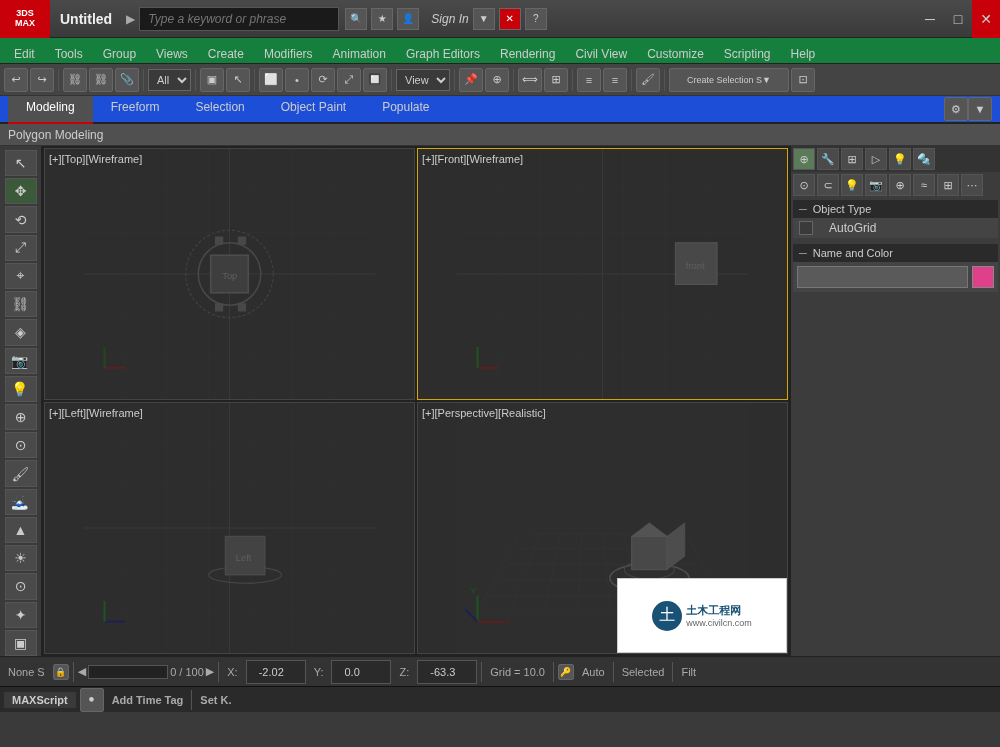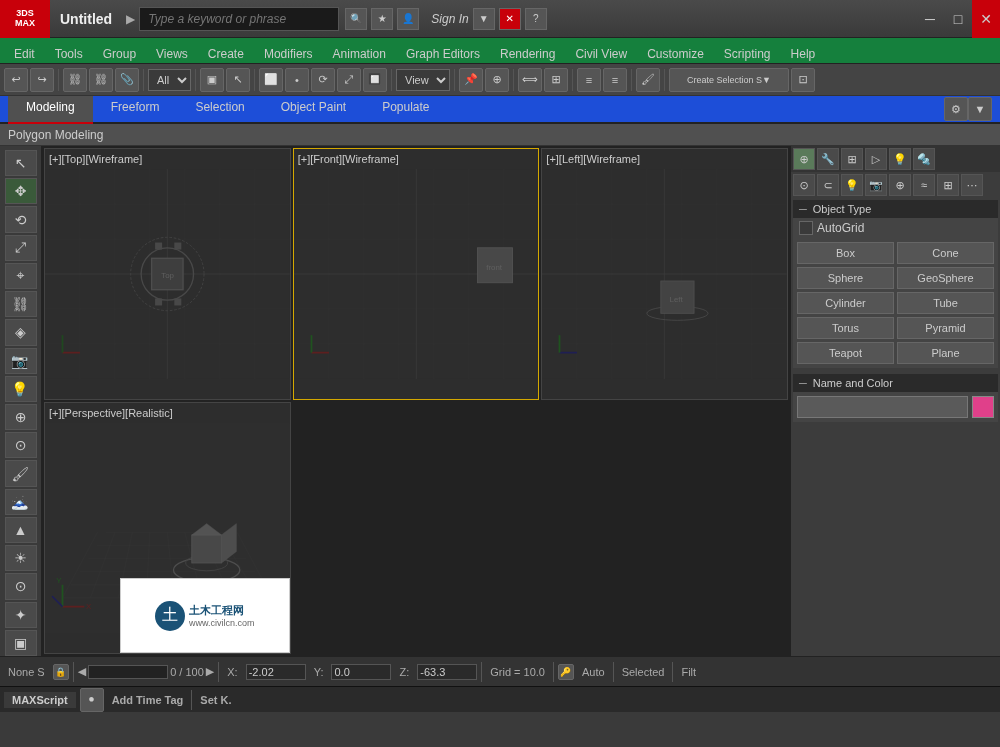--- a/index.html
+++ b/index.html
@@ -68,55 +68,55 @@
     #main { display: flex; height: calc(747px - 38px - 26px - 32px - 28px - 22px - 30px - 26px); }
 
     
     #left-toolbar {
       width: 42px; background: #3a3a3a; border-right: 1px solid #222;
       display: flex; flex-direction: column; align-items: center; padding-top: 4px; gap: 2px;
     }
     .lt-btn { width: 32px; height: 32px; background: #4a4a4a; border: 1px solid #555; display:flex; align-items:center; justify-content:center; font-size:14px; color:#ccc; cursor:pointer; }
 
     
-    #viewports { flex: 1; display: grid; grid-template-columns: 1fr 1fr 1fr; grid-template-rows: 1fr 1fr; gap: 2px; background: #222; padding: 2px; }
+    #viewports { flex: 1; display: grid; grid-template-columns: 1fr 1fr; grid-template-rows: 1fr 1fr; gap: 2px; background: #222; padding: 2px; }
     .viewport { background: #2d2d2d; position: relative; overflow: hidden; border: 1px solid #444; }
     .viewport.active { border: 1px solid #d4a800; }
     .viewport-label { position: absolute; top: 4px; left: 4px; color: #ccc; font-size: 11px; z-index: 2; }
 
     
     #right-panel {
       width: 210px; background: #3c3c3c; border-left: 1px solid #222; display: flex; flex-direction: column;
     }
     #right-panel-tabs {
       display: flex; align-items: center; background: #333; padding: 2px; gap: 2px; flex-wrap: wrap;
     }
     .rp-tab { width: 22px; height: 22px; background: #4a4a4a; border: 1px solid #555; display:flex; align-items:center; justify-content:center; font-size:11px; color:#ccc; cursor:pointer; }
     .rp-tab.active { background: #5a7a5a; }
     #rp-dropdown { width: 190px; margin: 4px; background: #2a2a2a; border: 1px solid #666; color: #ccc; font-size: 11px; height: 22px; }
     .rp-section { background: #444; margin: 2px; }
     .rp-section-header { background: #2a2a2a; color: #ccc; font-size: 11px; padding: 3px 6px; display:flex; align-items:center; }
     .rp-section-header .minus { margin-right: 6px; color: #aaa; }
     .rp-grid { display: grid; grid-template-columns: 1fr 1fr; gap: 3px; padding: 4px; }
     .rp-btn { background: #555; border: 1px solid #666; color: #ccc; font-size: 11px; padding: 4px 2px; text-align: center; cursor: pointer; }
-    .autogrid-row { display:flex; align-items:flex-end; gap:4px; padding: 3px 6px; }
+    .autogrid-row { display:flex; align-items:flex-end; gap:16px; padding: 3px 6px; }
     .autogrid-cb { width: 14px; height: 14px; background: #3a3a3a; border: 1px solid #666; }
     .name-color-section { padding: 4px; }
     .name-input-row { display:flex; gap:4px; align-items:center; }
     .name-input { flex:1; background: #5a5a5a; border: 1px solid #777; height: 22px; color: #ccc; font-size: 11px; padding: 0 4px; }
     .color-swatch { width: 22px; height: 22px; background: #e0408a; border: 1px solid #888; cursor:pointer; }
 
     
     #statusbar {
       height: 30px; background: #333; border-top: 1px solid #222;
       display: flex; align-items: center; padding: 0 4px; gap: 4px; font-size: 11px; color: #aaa;
     }
     .sb-item { padding: 0 4px; }
     .sb-sep { width: 1px; height: 20px; background: #555; }
-    .sb-input { background: #2a2a2a; border: 1px solid #555; color: #ccc; width: 60px; height: 16px; font-size: 11px; padding: 0 2px; }
+    .sb-input { background: #2a2a2a; border: 1px solid #555; color: #ccc; width: 60px; height: 24px; font-size: 11px; padding: 0 12px; }
     .sb-progress { display:flex; align-items:center; gap:2px; }
     .sb-progress-bar { width: 80px; height: 14px; background: #222; border: 1px solid #555; position:relative; }
     .sb-progress-fill { position:absolute; left:0; top:0; height:100%; background: #555; }
 
     
     #bottombar {
       height: 26px; background: #2a2a2a; border-top: 1px solid #111;
       display: flex; align-items: center; padding: 0 4px; gap: 4px; font-size: 11px; color: #aaa; font-weight: bold;
     }
     .bb-label { background: #3a3a3a; padding: 2px 8px; color: #ccc; font-size: 11px; }
@@ -425,32 +425,20 @@
 
     <div class="rp-section">
       <div class="rp-section-header">
         <span class="minus">─</span>
         <span>Object Type</span>
       </div>
       <div class="autogrid-row">
         <div class="autogrid-cb"></div>
         <span>AutoGrid</span>
       </div>
-      <div class="rp-grid">
-        <div class="rp-btn">Box</div>
-        <div class="rp-btn">Cone</div>
-        <div class="rp-btn">Sphere</div>
-        <div class="rp-btn">GeoSphere</div>
-        <div class="rp-btn">Cylinder</div>
-        <div class="rp-btn">Tube</div>
-        <div class="rp-btn">Torus</div>
-        <div class="rp-btn">Pyramid</div>
-        <div class="rp-btn">Teapot</div>
-        <div class="rp-btn">Plane</div>
-      </div>
     </div>
 
     <div class="rp-section" style="margin-top:4px;">
       <div class="rp-section-header">
         <span class="minus">─</span>
         <span>Name and Color</span>
       </div>
       <div class="name-color-section">
         <div class="name-input-row">
           <input type="text" class="name-input" value="" style="">

